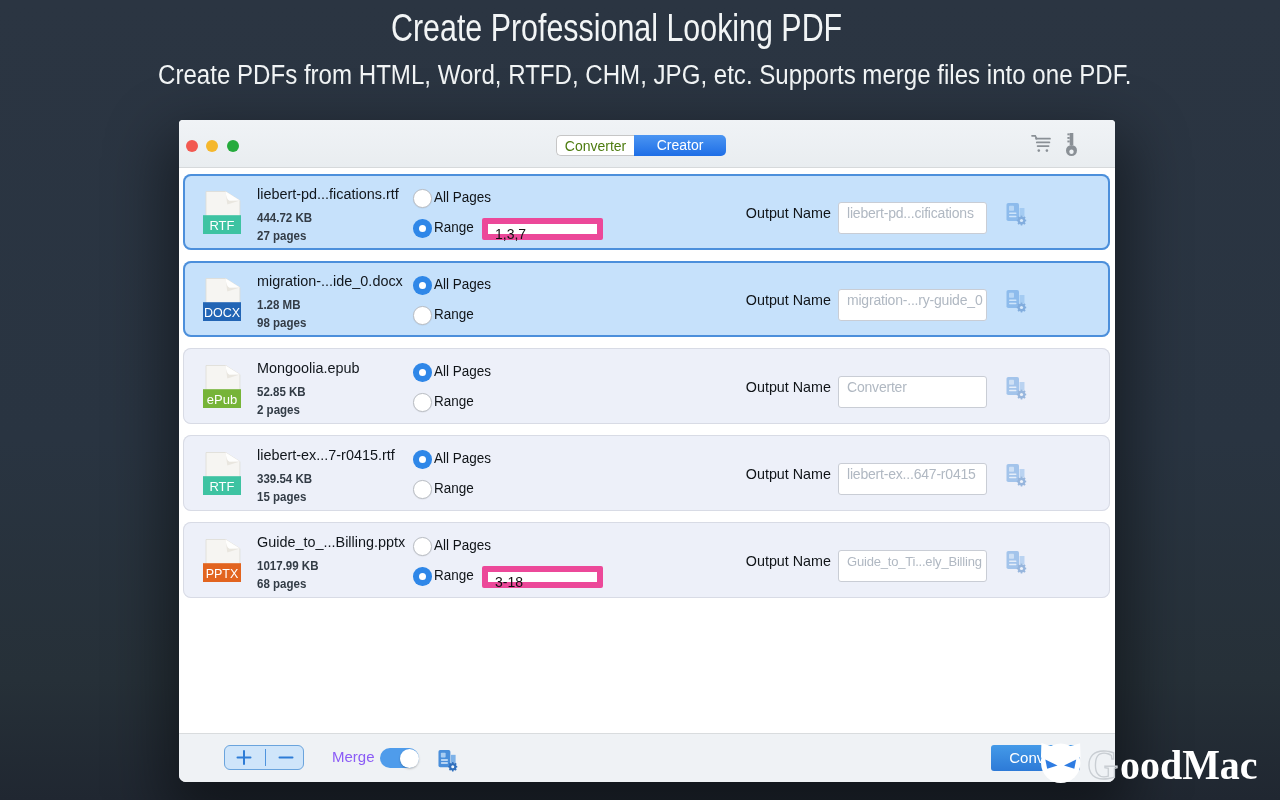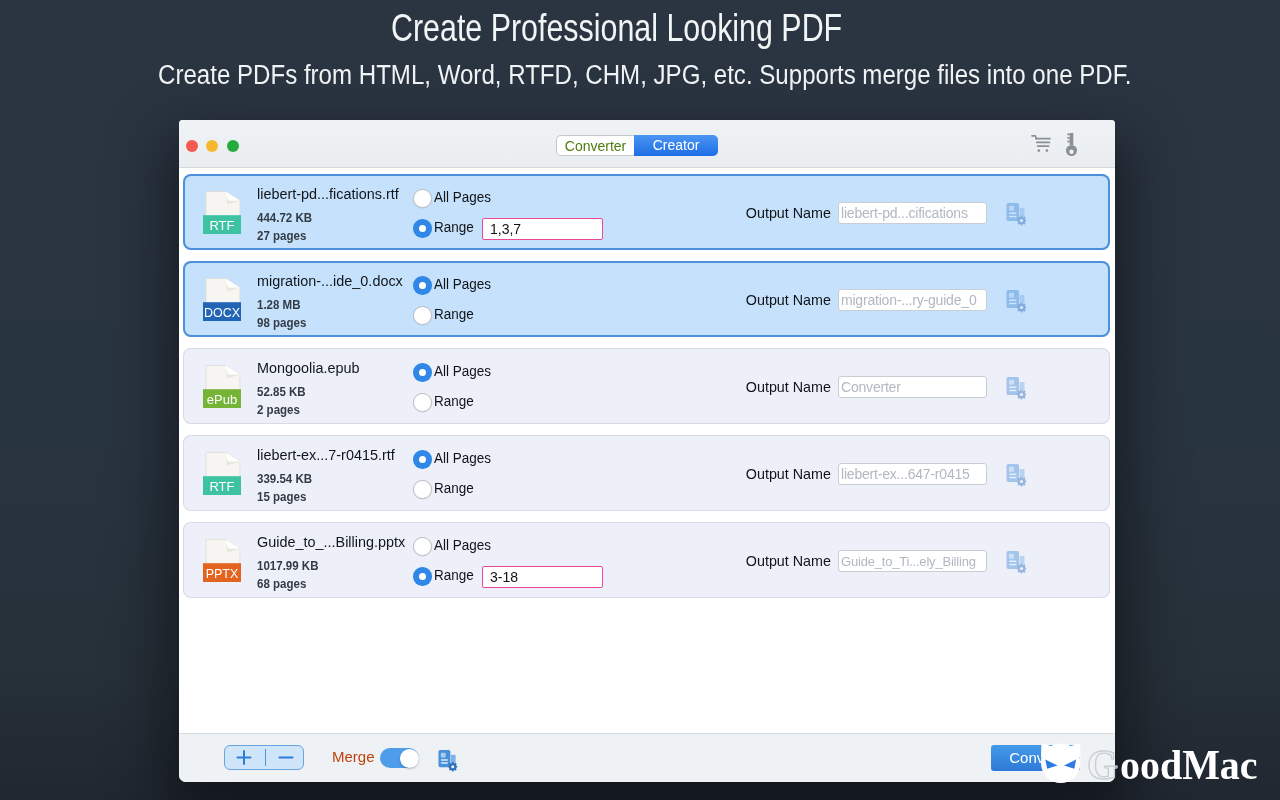--- a/index.html
+++ b/index.html
@@ -32,62 +32,62 @@
 .dot { position:absolute; top:20px; width:12px; height:12px; border-radius:50%; }
 .dot.r { left:7px;  background:#f25951; }
 .dot.y { left:27px; background:#f5b72c; }
 .dot.g { left:48px; background:#25ab3c; }
 .seg {
   position:absolute; left:377px; top:15px; width:178px; height:21px;
   border-radius:5px; display:flex;
   font-size:14px; line-height:21px; text-align:center;
 }
 .seg .a { width:78px; background:#fff; color:#4d7c0f; border-radius:5px 0 0 5px; border:1px solid #c6c6c6; border-right:none; }
-.seg .b { width:84px; background:linear-gradient(180deg,#4b95f2,#1e6ee6); color:#fff; border-radius:0 5px 5px 0;}
+.seg .b { width:92px; background:linear-gradient(180deg,#4b95f2,#1e6ee6); color:#fff; border-radius:0 5px 5px 0;}
 
 .row { position:absolute; left:4px; width:927px; height:76px; border-radius:8px; }
 .row.sel { background:#c6e1fb; box-shadow:inset 0 0 0 2px #4c8fdb; }
 .row.uns { background:#edf0f9; box-shadow:inset 0 0 0 1px #d8dbe5; }
 .r1 { top:54px; } .r2 { top:141px; } .r3 { top:228px; } .r4 { top:315px; } .r5 { top:402px; }
 .ficon { position:absolute; left:20px; top:17px; width:38px; height:43px; }
 .fname { position:absolute; left:74px; top:12px; font-size:15.5px; font-weight:500; color:#11161c; line-height:1; transform:scaleX(0.93); transform-origin:left top; white-space:pre; }
 .fsize { position:absolute; left:74px; top:37.5px; font-size:12px; font-weight:700; color:#333c46; line-height:1; transform:scaleX(0.96); transform-origin:left top; white-space:pre;}
 .fpages{ position:absolute; left:74px; top:56px; font-size:12px; font-weight:700; color:#333c46; line-height:1; transform:scaleX(0.96); transform-origin:left top; white-space:pre;}
 .radio { position:absolute; width:18.5px; height:18.5px; border-radius:50%; }
 .radio.on  { background:#2f87e8; }
 .radio.on::after { content:""; position:absolute; left:5.75px; top:5.75px; width:7px; height:7px; border-radius:50%; background:#fff; }
 .radio.off { background:#fff; border:1px solid #b9bdc3; box-shadow:0 0.5px 1px rgba(0,0,0,0.08); }
 .rl1 { left:230px; top:15px; }
 .rl2 { left:230px; top:45px; }
 .rlab { position:absolute; left:251px; font-size:15.5px; color:#101418; line-height:1; transform:scaleX(0.87); transform-origin:left top; white-space:pre;}
 .rlab.l1 { top:15px; } .rlab.l2 { top:45px; }
 .rinput {
   position:absolute; left:299px; top:44px; width:121px; height:21.5px;
-  background:#fff; border:1px solid #ec4899; border-radius:2px;
+  background:#fff; border:6px solid #ec4899; border-radius:2px;
   font-size:14px; color:#111; padding-left:7px; line-height:20px;
 }
 .outlab { position:absolute; left:498px; width:150px; top:31px; text-align:right; font-size:15px; font-weight:400; color:#101418; line-height:1; transform:scaleX(0.955); transform-origin:right top; white-space:pre;}
 .outinput {
-  position:absolute; left:655px; top:28px; width:149px; height:22px;
+  position:absolute; left:655px; top:28px; width:149px; height:32px;
   background:#fff; border:1px solid #c9cdd5; border-radius:3px;
-  font-size:14px; color:#b0b8c2; padding-left:2px; line-height:21px; letter-spacing:-0.2px;
+  font-size:14px; color:#b0b8c2; padding-left:8px; line-height:21px; letter-spacing:-0.2px;
   white-space:nowrap; overflow:hidden;
 }
 .rowgear { position:absolute; left:823px; top:29px; width:21px; height:24px; opacity:0.45; }
 
 .bottombar {
   position:absolute; left:0; top:613px; width:100%; height:49px;
   background:#eff2f5; border-top:1px solid #d9dcde; border-radius:0 0 7px 7px;
 }
 .pmbtn {
   position:absolute; left:45px; top:11px; width:80px; height:25px;
   background:#cfe5fa; border:1px solid #6aa4dd; border-radius:6px;
 }
 .pmbtn .divider { position:absolute; left:39.5px; top:3px; width:1px; height:17px; background:#4f94de; }
-.mergelab { position:absolute; left:153px; top:15px; font-size:15px; color:#c2410c; line-height:1; }
+.mergelab { position:absolute; left:153px; top:15px; font-size:15px; color:#8b5cf6; line-height:1; }
 .toggle { position:absolute; left:201px; top:14px; width:39px; height:20px; border-radius:10px; background:#4f9ceb; }
 .toggle .knob { position:absolute; right:0.5px; top:0.5px; width:19px; height:19px; border-radius:50%; background:#fff; box-shadow:0 1px 2px rgba(0,0,0,0.25); }
 .bargear { position:absolute; left:259px; top:16px; width:20px; height:23px; }
 .convert {
   position:absolute; left:812px; top:11px; width:89px; height:25.5px;
   background:linear-gradient(180deg,#449ae8,#2d7ad7); border-radius:3px;
   color:#fff; font-size:15px; text-align:center; line-height:25px;
 }
 
 .logo { position:absolute; left:1028px; top:731px; width:252px; height:69px;font-family:Liberation Serif, serif; }

